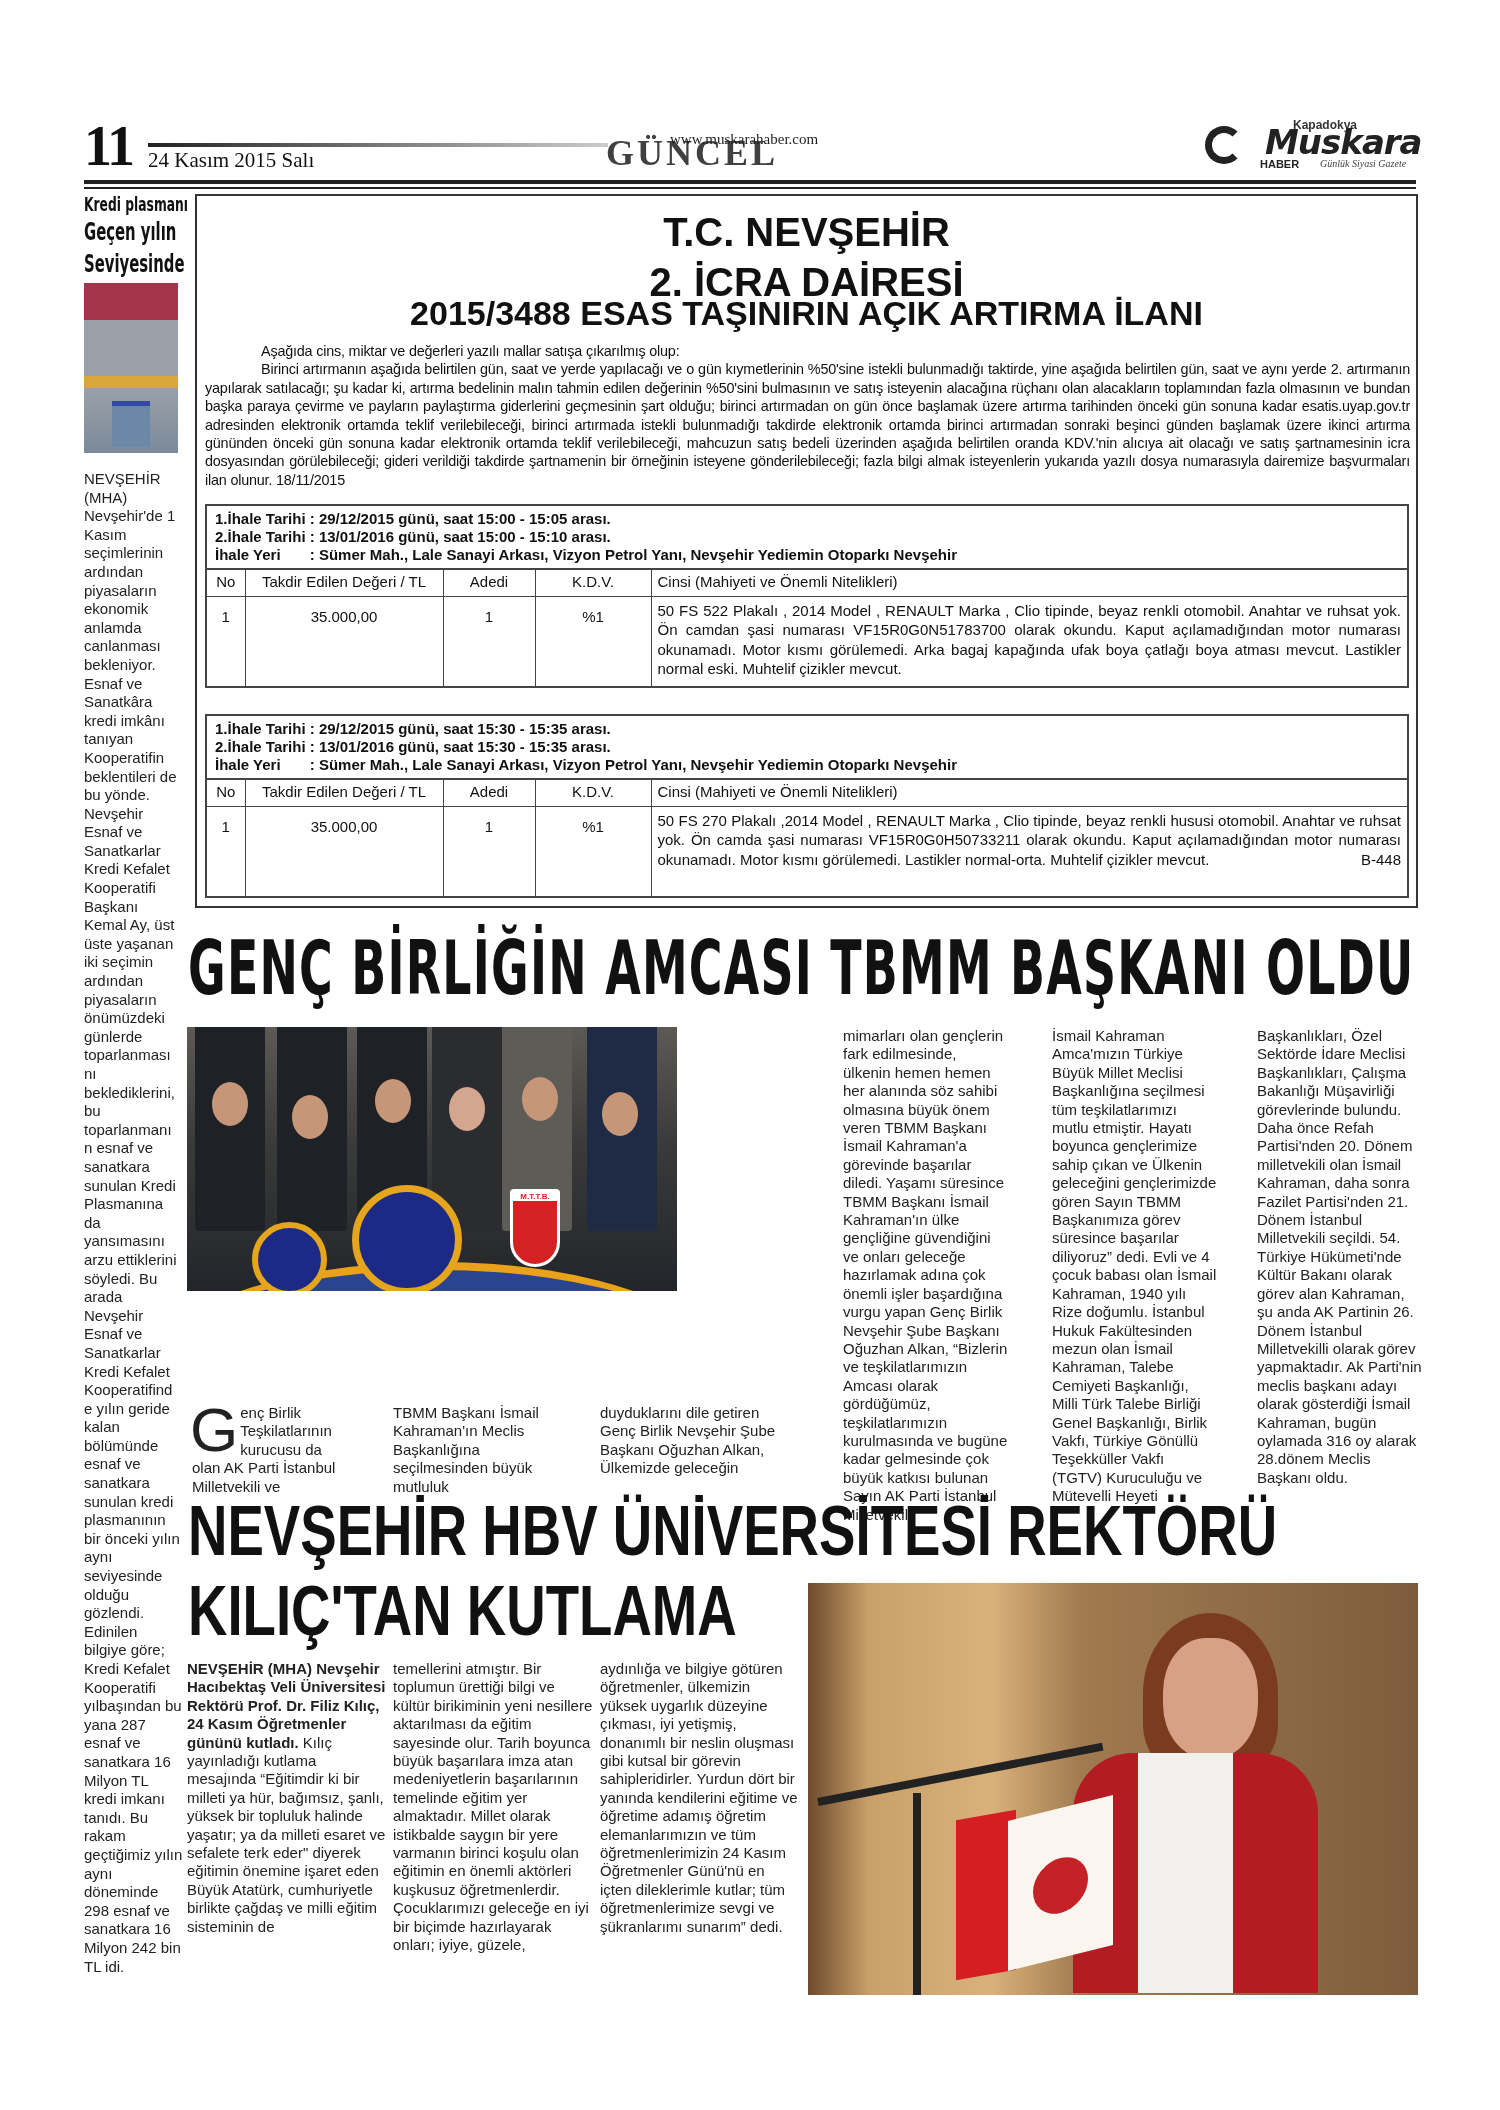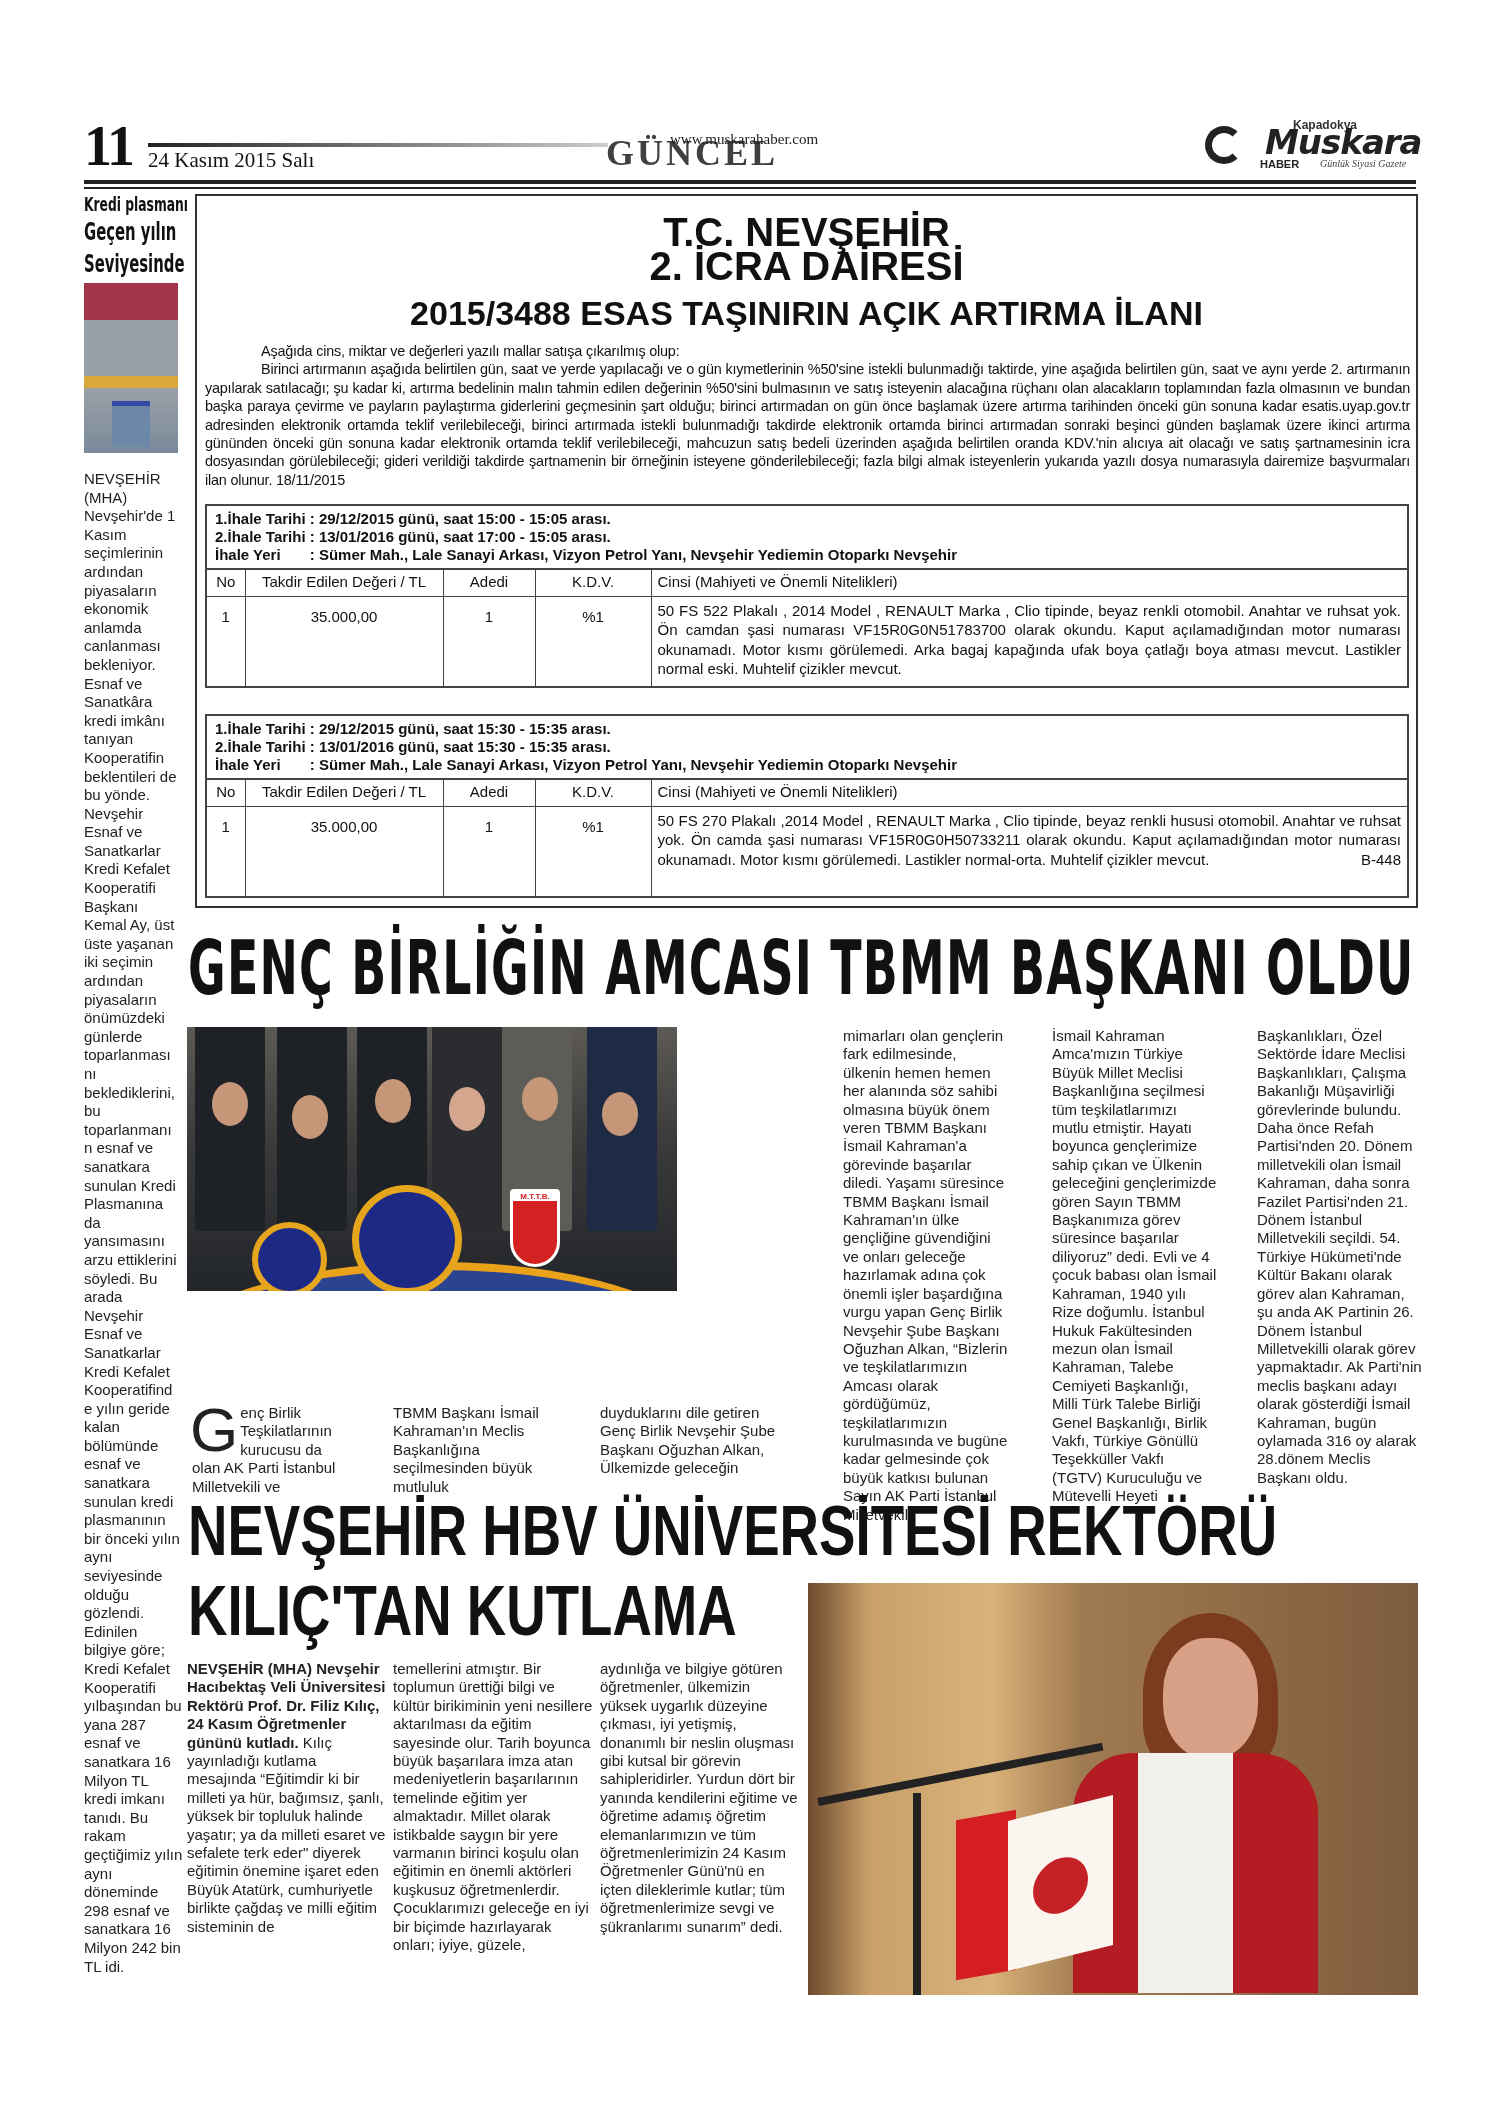--- a/index.html
+++ b/index.html
@@ -23,21 +23,21 @@
 
 .side-title{left:84px;top:192px;width:96px;font-family:"DejaVu Sans",sans-serif;font-weight:bold;font-stretch:condensed;line-height:24px;transform-origin:left top}
 .side-title .t1{font-size:19px;display:block;transform:scaleX(.72);transform-origin:left;white-space:nowrap}
 .side-title .t2{font-size:25px;display:block;transform:scaleX(.66);transform-origin:left;white-space:nowrap;line-height:32px}
 .side-photo{left:84px;top:283px;width:94px;height:170px;background:linear-gradient(180deg,#a3364a 0,#a3364a 22%,#9aa0a8 22%,#9aa0a8 55%,#d9a73a 55%,#d9a73a 62%,#9aa0a8 62%,#7a8a9a 100%)}
 .side-photo .door{position:absolute;left:28px;top:118px;width:38px;height:46px;background:#6b88a8;border-top:5px solid #3349a6}
 .side-text{left:84px;top:470px;width:100px;font-size:15px;line-height:18.6px;color:#222}
 
 .ad{left:195px;top:194px;width:1223px;height:714px;border:2px solid #333}
 .ad h1{position:absolute;left:0;width:100%;text-align:center;font-weight:bold;font-size:40px;letter-spacing:0;font-stretch:condensed}
-.ad .h1a{top:14px}.ad .h1b{top:48px}.ad .h1c{top:98px;font-size:34px}
+.ad .h1a{top:14px}.ad .h1b{top:64px}.ad .h1c{top:98px;font-size:34px}
 .ad .intro{position:absolute;left:8px;top:146px;width:1205px;font-size:14.4px;line-height:18.4px;text-align:justify;letter-spacing:-.2px}
 .ad .intro p{text-indent:56px}
 .ad .intro p.i2{text-indent:56px}
 .blk{position:absolute;left:8px;width:1204px;border:2px solid #444}
 .blk .info{padding:4px 8px;font-weight:bold;font-size:15px;line-height:18px;border-bottom:2px solid #444}
 .blk table{width:100%;border-collapse:collapse;font-size:15px}
 .blk td,.blk th{border-right:1px solid #444;vertical-align:top;font-weight:normal}
 .blk th{height:26px;border-bottom:1px solid #444;padding:3px 6px;text-align:center}
 .blk th:last-child,.blk td:last-child{border-right:none;text-align:left}
 .blk td{padding:10px 6px 4px;text-align:center;line-height:19.5px}
@@ -114,21 +114,21 @@
   <h1 class="h1b">2. İCRA DAİRESİ</h1>
   <h1 class="h1c">2015/3488 ESAS TAŞINIRIN AÇIK ARTIRMA İLANI</h1>
   <div class="intro">
     <p>Aşağıda cins, miktar ve değerleri yazılı mallar satışa çıkarılmış olup:</p>
     <p class="i2">Birinci artırmanın aşağıda belirtilen gün, saat ve yerde yapılacağı ve o gün kıymetlerinin %50'sine istekli bulunmadığı taktirde, yine aşağıda belirtilen gün, saat ve aynı yerde 2. artırmanın yapılarak satılacağı; şu kadar ki, artırma bedelinin malın tahmin edilen değerinin %50'sini bulmasının ve satış isteyenin alacağına rüçhanı olan alacakların toplamından fazla olmasının ve bundan başka paraya çevirme ve payların paylaştırma giderlerini geçmesinin şart olduğu; birinci artırmadan on gün önce başlamak üzere artırma tarihinden önceki gün sonuna kadar esatis.uyap.gov.tr adresinden elektronik ortamda teklif verilebileceği, birinci artırmada istekli bulunmadığı takdirde elektronik ortamda birinci artırmadan sonraki beşinci günden başlamak üzere ikinci artırma gününden önceki gün sonuna kadar elektronik ortamda teklif verilebileceği, mahcuzun satış bedeli üzerinden aşağıda belirtilen oranda KDV.'nin alıcıya ait olacağı ve satış şartnamesinin icra dosyasından görülebileceği; gideri verildiği takdirde şartnamenin bir örneğinin isteyene gönderilebileceği; fazla bilgi almak isteyenlerin yukarıda yazılı dosya numarasıyla dairemize başvurmaları ilan olunur. 18/11/2015</p>
   </div>
 
   <div class="blk" style="top:308px">
     <div class="info">
       <div>1.İhale Tarihi : 29/12/2015 günü, saat 15:00 - 15:05 arası.</div>
-      <div>2.İhale Tarihi : 13/01/2016 günü, saat 17:00 - 15:05 arası.</div>
+      <div>2.İhale Tarihi : 13/01/2016 günü, saat 15:00 - 15:10 arası.</div>
       <div style="white-space:pre">İhale Yeri       : Sümer Mah., Lale Sanayi Arkası, Vizyon Petrol Yanı, Nevşehir Yediemin Otoparkı Nevşehir</div>
     </div>
     <table>
       <tbody>
           <tr>
         <th style="width:38px">No</th>
         <th style="width:198px">Takdir Edilen Değeri / TL</th>
         <th style="width:92px">Adedi</th>
         <th style="width:116px">K.D.V.</th>
         <th>Cinsi (Mahiyeti ve Önemli Nitelikleri)</th>

